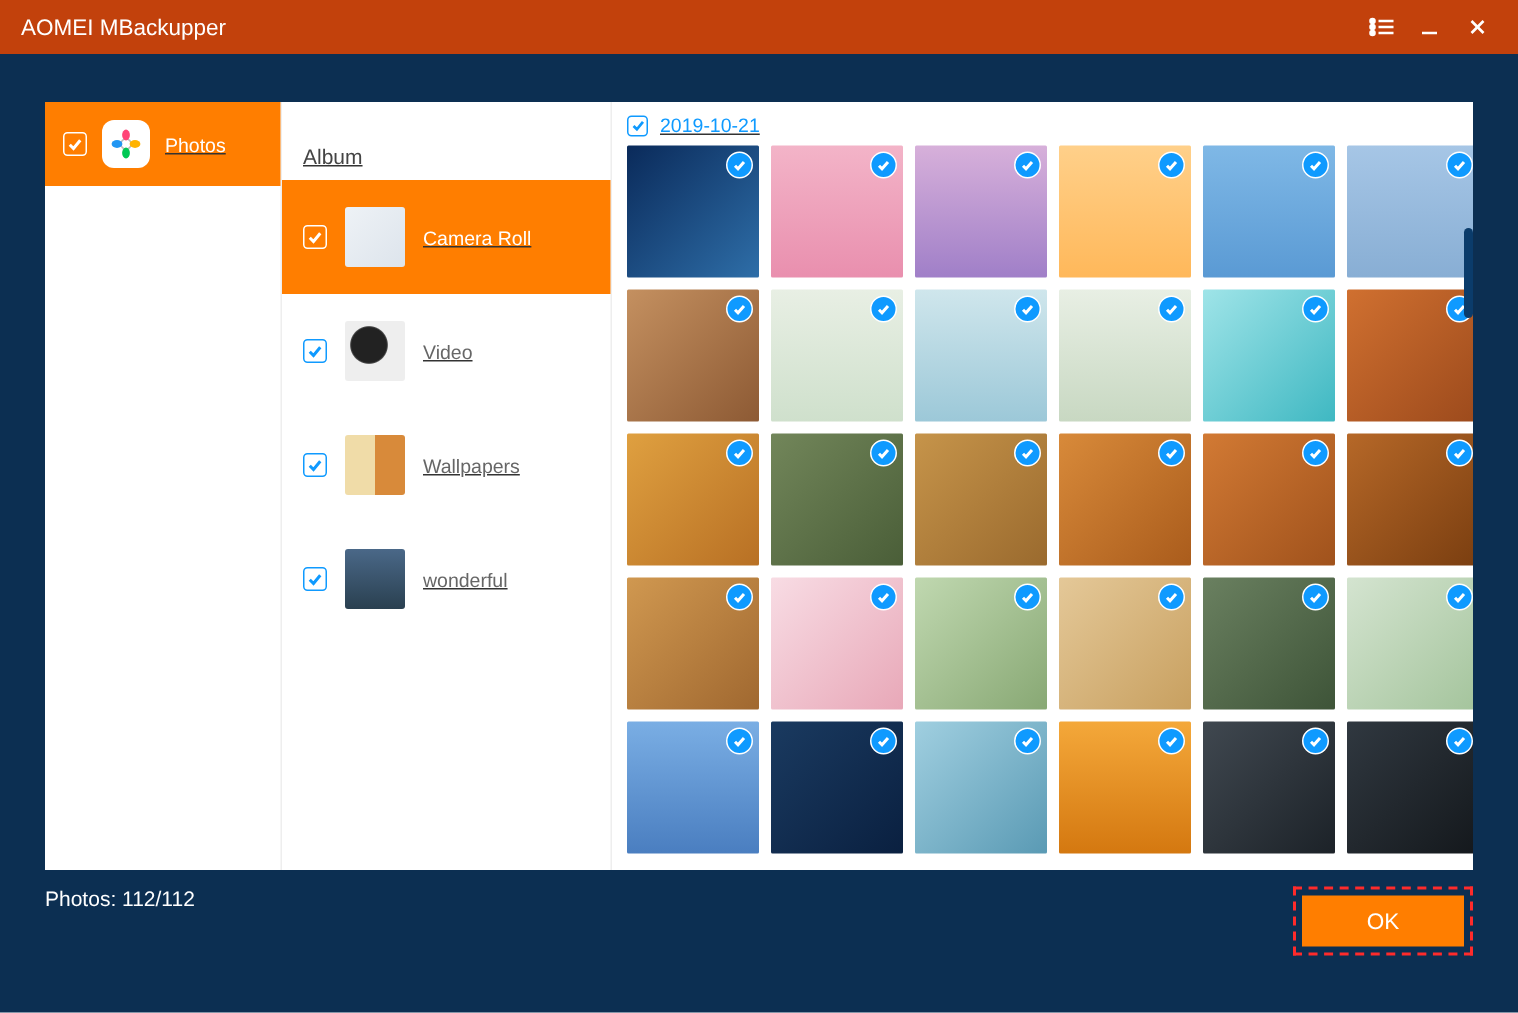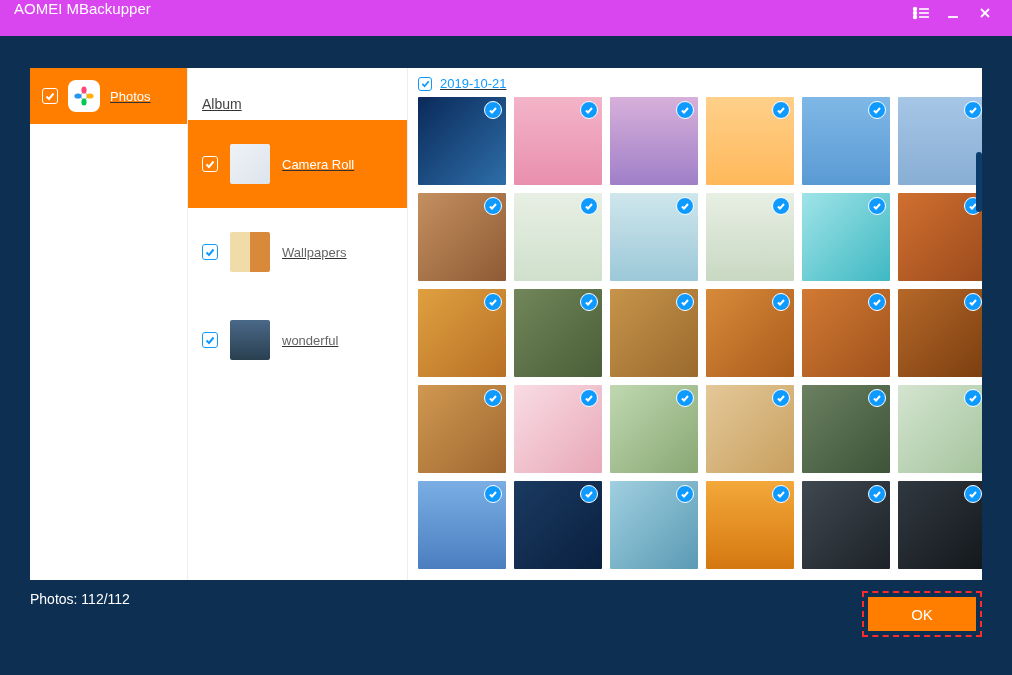--- a/index.html
+++ b/index.html
@@ -5,23 +5,23 @@
   * { box-sizing: border-box; margin: 0; padding: 0; }
   body {
     width: 1012px; height: 675px;
     background: #0c2f52;
     font-family: "Segoe UI", Arial, sans-serif;
     font-size: 13px; color: #333;
     overflow: hidden;
     position: relative;
   }
   .titlebar {
-    height: 36px; display: flex; 
+    height: 36px; display: flex; align-items: center;
     padding: 0 14px; color: #fff; font-size: 15px;
-    background: #d946ef;
+    background: #c2410c;
   }
   .titlebar .spacer { flex: 1; }
   .titlebar .winbtn { width: 26px; height: 26px; display:flex; align-items:center; justify-content:center; margin-left:6px; cursor:pointer; }
   .titlebar svg { stroke:#fff; }
 
   .workspace {
     position: absolute; left: 30px; right: 30px; top: 68px; bottom: 95px;
     background: #fff;
     display: flex;
     overflow: hidden;
@@ -39,21 +39,21 @@
   .photos-icn {
     width:32px; height:32px; border-radius:8px; background:#fff;
     display:flex; align-items:center; justify-content:center;
   }
   .photos-icn svg circle { fill: none; }
 
   
   .albumcol { width: 220px; border-right:1px solid #eee; display:flex; flex-direction:column; }
   .albumcol .hdr { height:32px; padding:8px 14px 0; font-size:14px; color:#444;margin-top:20px; }
   .alb {
-    height:88px; display:flex; align-items:center; gap:12px;
+    height:76px; display:flex; align-items:center; gap:12px;
     padding:0 14px; cursor:pointer; color:#666;
   }
   .alb.sel { background:#ff7e00; color:#fff; }
   .alb .cb {
     width:16px; height:16px; border:1.5px solid #0f9aff; border-radius:3px;
     display:flex; align-items:center; justify-content:center; flex:0 0 auto;
   }
   .alb.sel .cb { border-color:#fff; }
   .alb .cb svg { stroke:#0f9aff; }
   .alb.sel .cb svg { stroke:#fff; }
@@ -175,20 +175,29 @@
           </span>
           <span class="thumb alb-camera"></span>
           <span class="name">Camera Roll</span>
         </div>
         <div class="alb">
           <span class="cb">
             <svg width="10" height="10" viewBox="0 0 10 10" fill="none" stroke-width="2">
               <polyline points="1.5,5.5 4,8 8.5,2.5"></polyline>
             </svg>
           </span>
+          <span class="thumb alb-video"></span>
+          <span class="name">Video</span>
+        </div>
+        <div class="alb">
+          <span class="cb">
+            <svg width="10" height="10" viewBox="0 0 10 10" fill="none" stroke-width="2">
+              <polyline points="1.5,5.5 4,8 8.5,2.5"></polyline>
+            </svg>
+          </span>
           <span class="thumb alb-wall"></span>
           <span class="name">Wallpapers</span>
         </div>
         <div class="alb">
           <span class="cb">
             <svg width="10" height="10" viewBox="0 0 10 10" fill="none" stroke-width="2">
               <polyline points="1.5,5.5 4,8 8.5,2.5"></polyline>
             </svg>
           </span>
           <span class="thumb alb-wond"></span>

